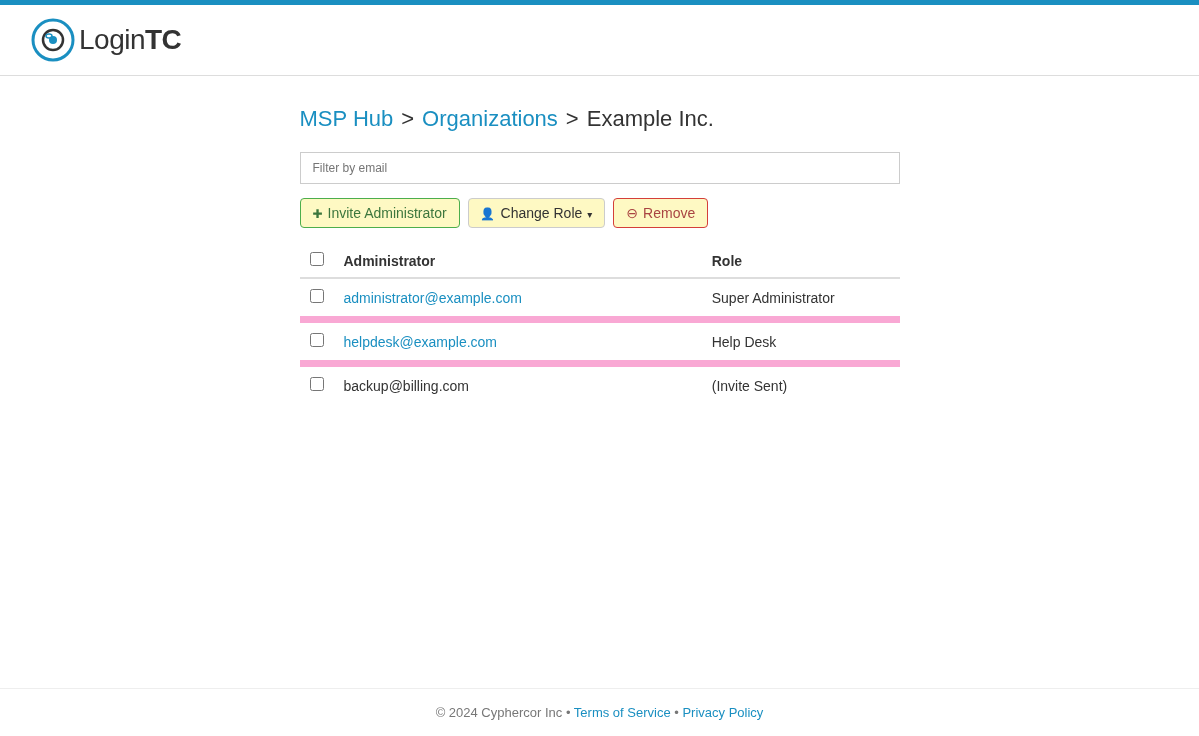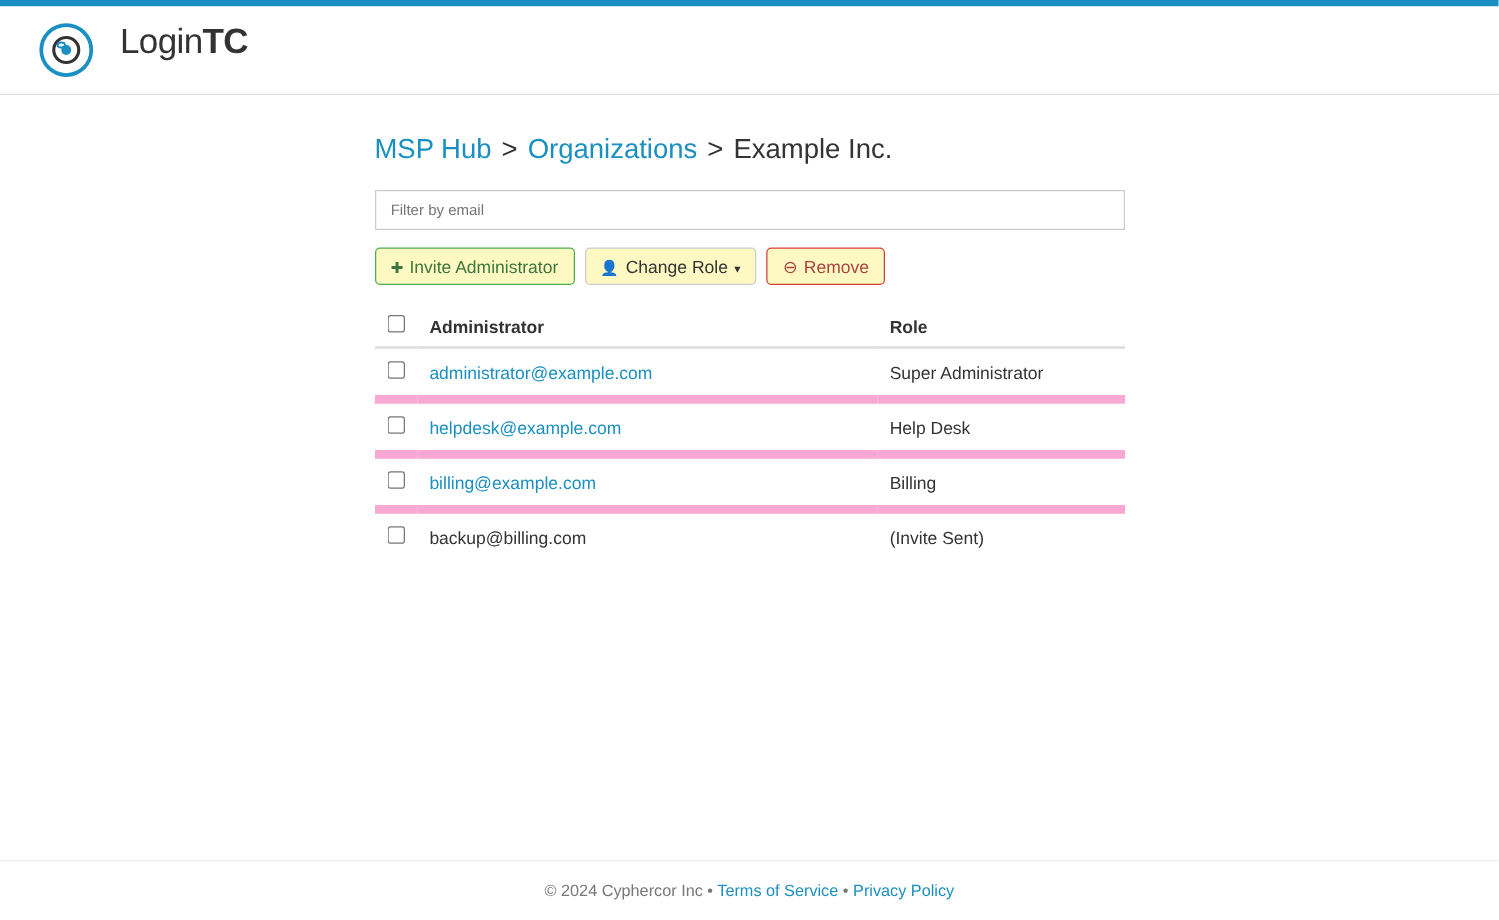--- a/index.html
+++ b/index.html
@@ -21,21 +21,22 @@
 
     
     .header {
       padding: 12px 30px;
       border-bottom: 1px solid #ddd;
       display: flex;
       align-items: center;
     }
     .logo-container {
       display: flex;
-      gap: 20px;
+      align-items: center;
+      gap: 3px;
     }
     .logo-icon {
       width: 46px;
       height: 46px;
     }
     .logo-text {
       font-size: 28px;
       font-weight: 300;
       color: #333;
       letter-spacing: -0.5px;
@@ -256,25 +257,20 @@
             <td><a href="#">administrator@example.com</a></td>
             <td>Super Administrator</td>
           </tr>
           <tr>
             <td class="td-check"><input type="checkbox" style=""></td>
             <td><a href="#">helpdesk@example.com</a></td>
             <td>Help Desk</td>
           </tr>
           <tr>
             <td class="td-check"><input type="checkbox" style=""></td>
-            <td><a href="#">billing@example.com</a></td>
-            <td>Billing</td>
-          </tr>
-          <tr>
-            <td class="td-check"><input type="checkbox" style=""></td>
             <td>backup@billing.com</td>
             <td>(Invite Sent)</td>
           </tr>
         </tbody>
     </table>
 
   </div>
 </div>
 
 <div class="footer">

